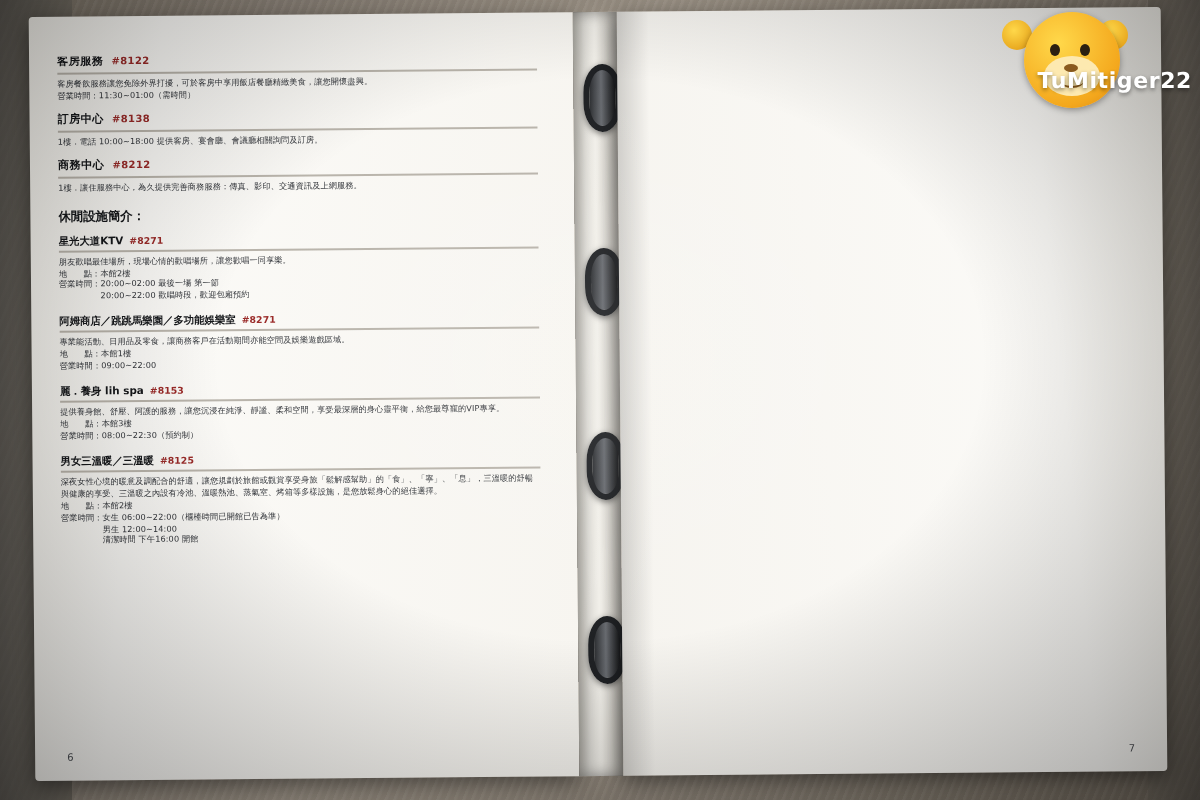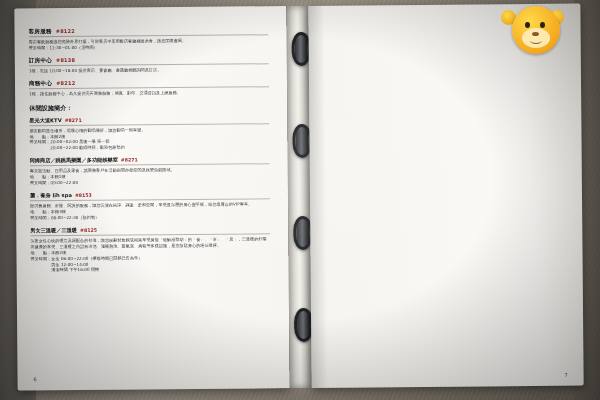--- a/index.html
+++ b/index.html
@@ -239,13 +239,14 @@
   <div class="sticker">
     <div class="ear l"></div>
     <div class="ear r"></div>
     <div class="face"></div>
     <div class="muzzle"></div>
     <div class="eye l"></div>
     <div class="eye r"></div>
     <div class="nose"></div>
     <div class="mouth"></div>
   </div>
+  <div class="wm-text">TuMitiger22</div>
 </div>
 
 </body></html>

